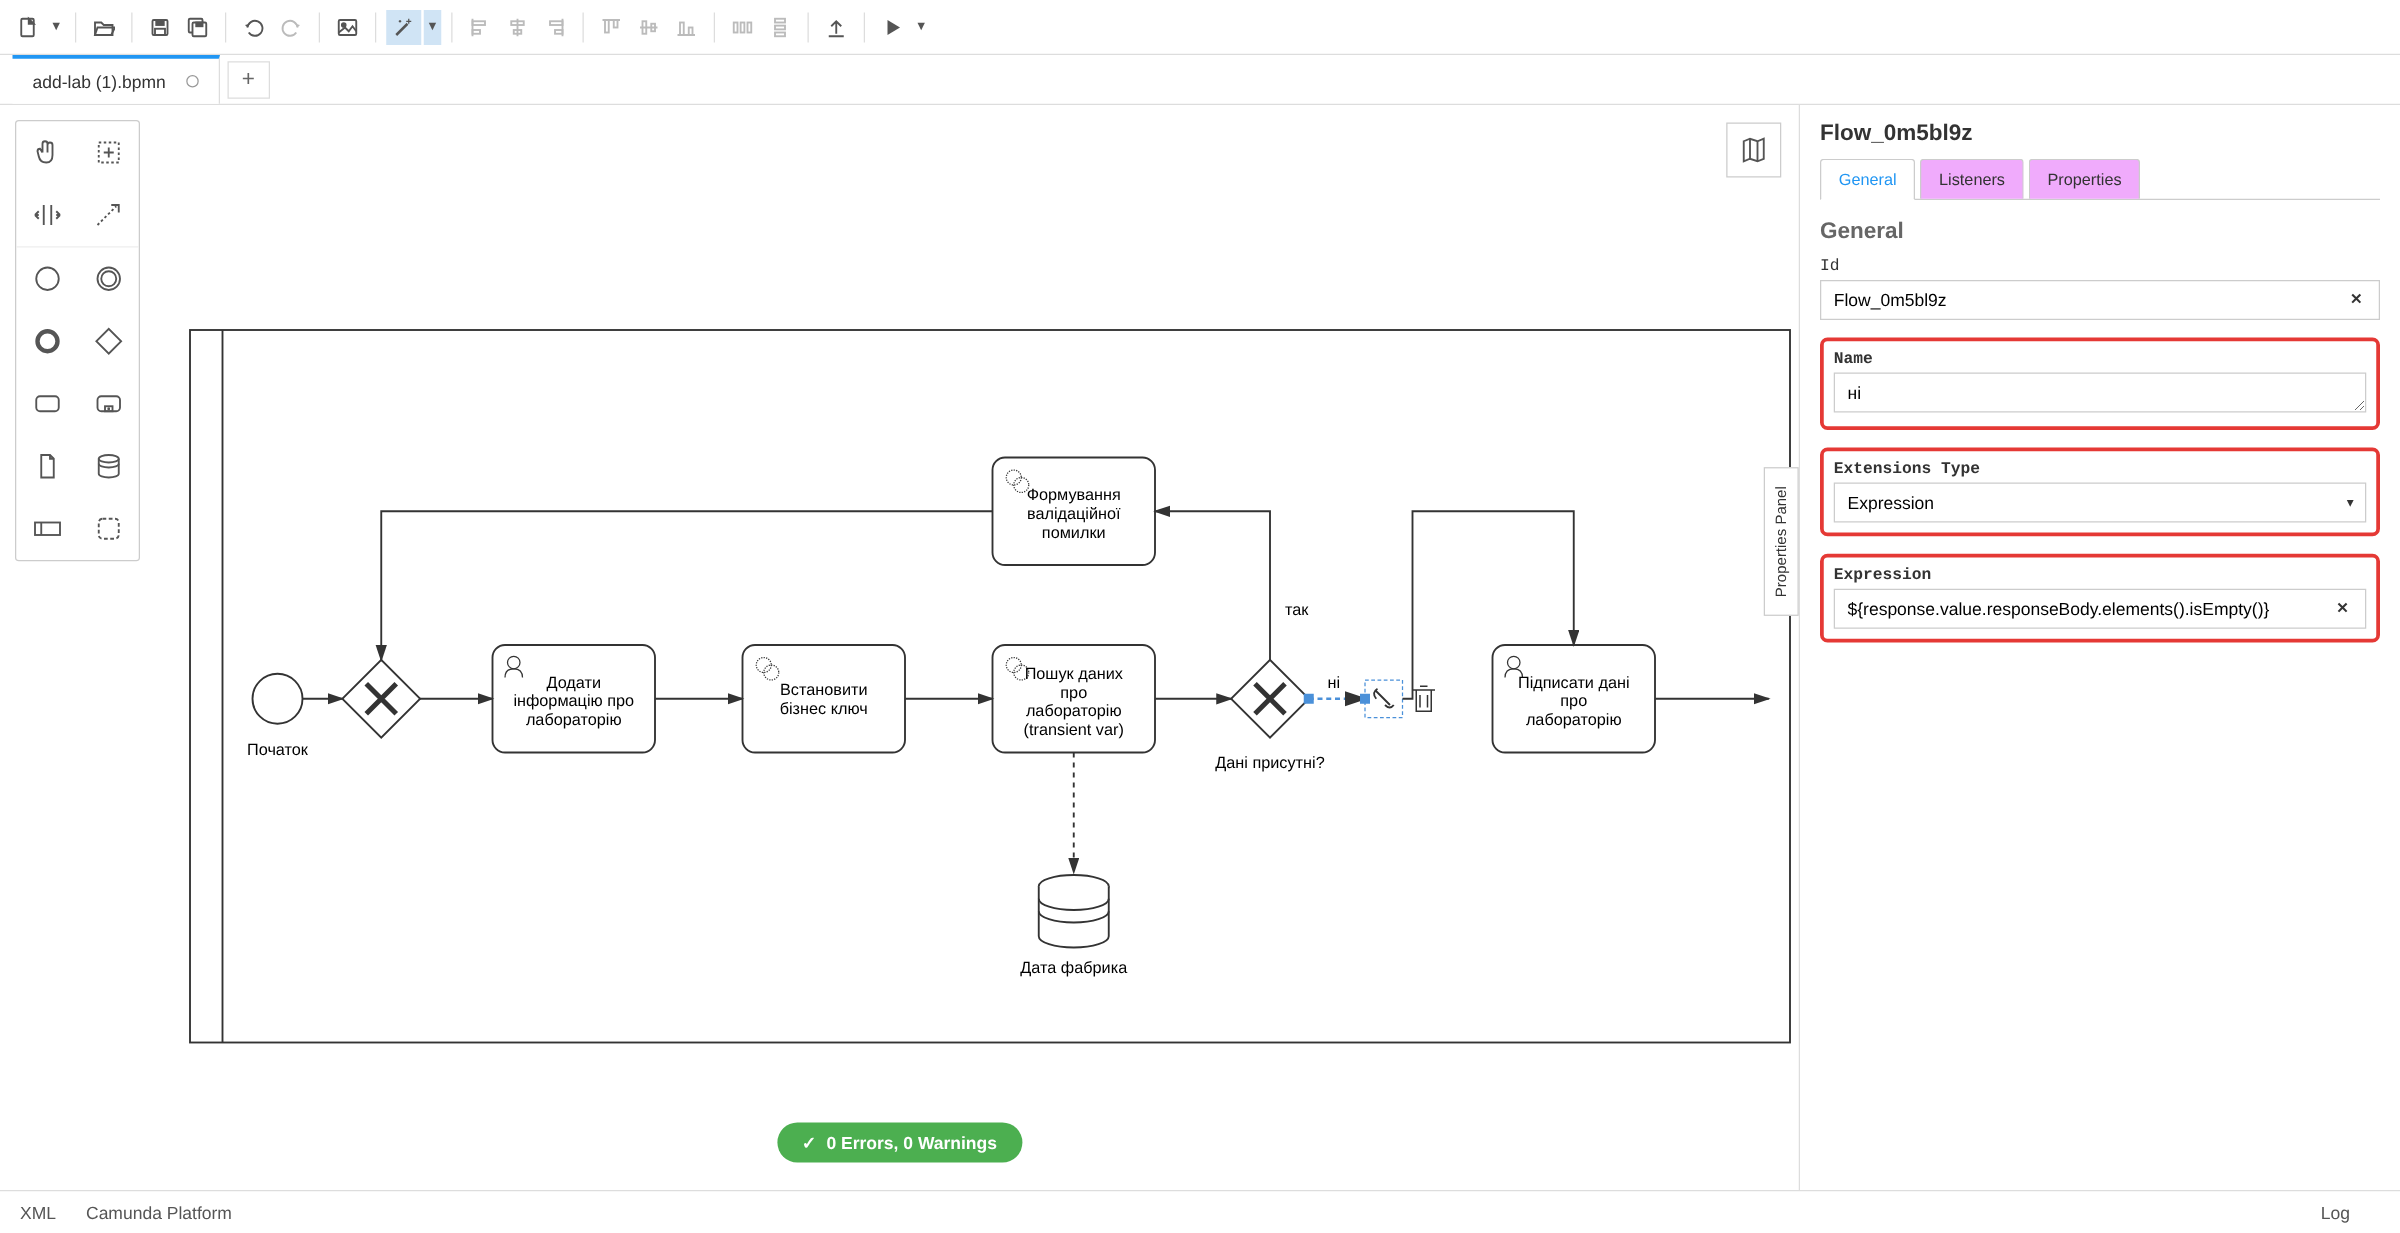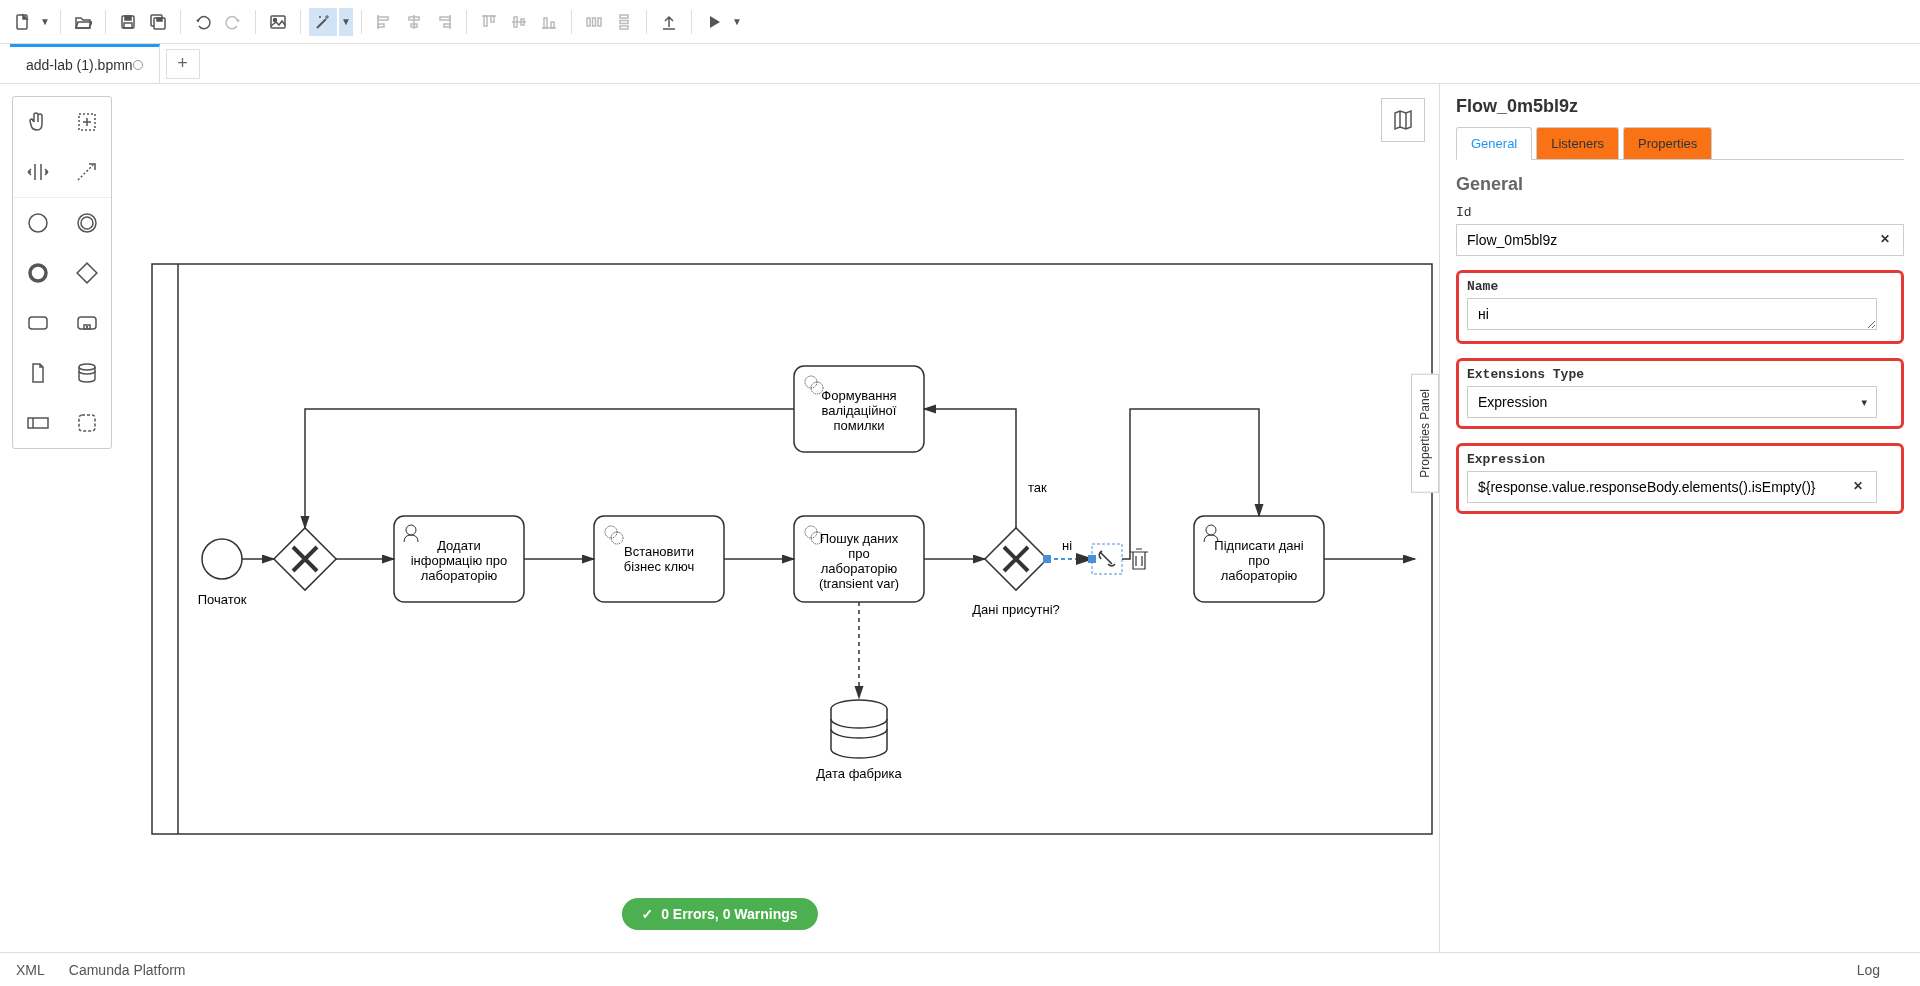--- a/index.html
+++ b/index.html
@@ -12,21 +12,21 @@
   .toolbar { display: flex; align-items: center; height: 44px; border-bottom: 1px solid #ddd; padding: 0 8px; gap: 2px; }
   .tb-btn { display: inline-flex; align-items: center; justify-content: center; width: 28px; height: 28px; border: none; background: transparent; cursor: pointer; color: #555; font-size: 18px; }
   .tb-sep { width: 1px; height: 24px; background: #ddd; margin: 0 6px; }
   .tb-btn.active { background: #d0e4f5; }
   .tb-btn svg { width: 18px; height: 18px; stroke: #555; fill: none; stroke-width: 1.5; }
   .tb-btn.disabled svg { stroke: #bbb; }
   .tb-btn.play svg { fill: #555; stroke: none; }
   
   
   .tabs { display: flex; align-items: center; height: 40px; border-bottom: 1px solid #ddd; padding-left: 10px; }
-  .tab { display: flex; align-items: center; padding: 0 16px; height: 100%; border-top: 3px solid #2196f3; border-right: 1px solid #ddd; background: #fff; gap: 0; font-size: 14px; }
+  .tab { display: flex; align-items: center; padding: 0 16px; height: 100%; border-top: 3px solid #2196f3; border-right: 1px solid #ddd; background: #fff; gap: 16px; font-size: 14px; }
   .tab .circle { width: 10px; height: 10px; border: 1px solid #999; border-radius: 50%; }
   .tab-add { width: 34px; height: 30px; display: flex; align-items: center; justify-content: center; border: 1px solid #ddd; margin-left: 6px; font-size: 18px; color: #666; cursor: pointer; }
   
   
   .main { flex: 1; display: flex; position: relative; overflow: hidden; }
   .canvas-wrap { flex: 1; position: relative; border-right: 1px solid #ddd; }
   
   
   .palette { position: absolute; top: 12px; left: 12px; width: 100px; background: #fff; border: 1px solid #ccc; border-radius: 3px; z-index: 10; }
   .palette-row { display: flex; }
@@ -47,31 +47,31 @@
   
   .minimap-btn { position: absolute; top: 14px; right: 14px; width: 44px; height: 44px; border: 1px solid #ccc; background: #fff; display: flex; align-items: center; justify-content: center; cursor: pointer; }
   
   
   .pp-tab { position: absolute; right: 0; top: 290px; writing-mode: vertical-rl; transform: rotate(180deg); background: #fff; border: 1px solid #ccc; padding: 14px 6px; font-size: 12px; z-index: 5; }
   
   
   .props { width: 480px; background: #fff; padding: 12px 16px; overflow-y: auto; }
   .props h2 { font-size: 18px; font-weight: bold; margin-bottom: 10px; }
   .props-tabs { display: flex; border-bottom: 1px solid #ccc; margin-bottom: 14px; }
-  .props-tab { padding: 8px 14px; border: 1px solid #ccc; border-bottom: none; background: #f97316; margin-right: 4px; border-radius: 3px 3px 0 0; cursor: pointer; font-size: 13px; }
+  .props-tab { padding: 8px 14px; border: 1px solid #ccc; border-bottom: none; background: #f0abfc; margin-right: 4px; border-radius: 3px 3px 0 0; cursor: pointer; font-size: 13px; }
   .props-tab.active { background: #fff; border-bottom: 1px solid #fff; margin-bottom: -1px; color: #2196f3; }
   .section-title { font-size: 18px; color: #666; font-weight: bold; margin: 14px 0 10px 0; }
   .field-label { font-size: 13px; color: #333; margin-bottom: 4px; display: block; font-family: Liberation Mono, monospace; }
   .field-wrap { margin-bottom: 14px; position: relative; }
   .field-input, .field-select, .field-textarea { width: 100%; padding: 7px 28px 7px 10px; border: 1px solid #ccc; font-size: 14px; font-family: inherit; }
   .field-select { appearance: none; background: #fff; }
   .field-textarea { resize: both; height: 32px; min-height: 32px; }
   .field-clear { position: absolute; right: 8px; top: 50%; transform: translateY(-50%); width: 16px; height: 16px; cursor: pointer; font-weight: bold; }
   .field-caret { position: absolute; right: 10px; top: 50%; transform: translateY(-50%); pointer-events: none; font-size: 11px; }
-  .highlighted { border: 3px solid #e53935; border-radius: 6px; padding: 6px 24px 8px 8px; }
+  .highlighted { border: 3px solid #e53935; border-radius: 6px; padding: 6px 8px 8px 8px; }
   .highlighted .field-label { font-weight: bold; }
   
   
   .validation { position: absolute; bottom: 22px; left: 50%; transform: translateX(-50%); background: #4caf50; color: #fff; padding: 8px 20px; border-radius: 18px; font-weight: bold; font-size: 14px; display: flex; align-items: center; gap: 8px; }
   
   
   .statusbar { height: 34px; border-top: 1px solid #ddd; display: flex; align-items: center; padding: 0 16px; font-size: 14px; color: #555; }
   .statusbar .sb-item { margin-right: 24px; cursor: pointer; }
   .statusbar .sb-right { margin-left: auto; }
 </style>

